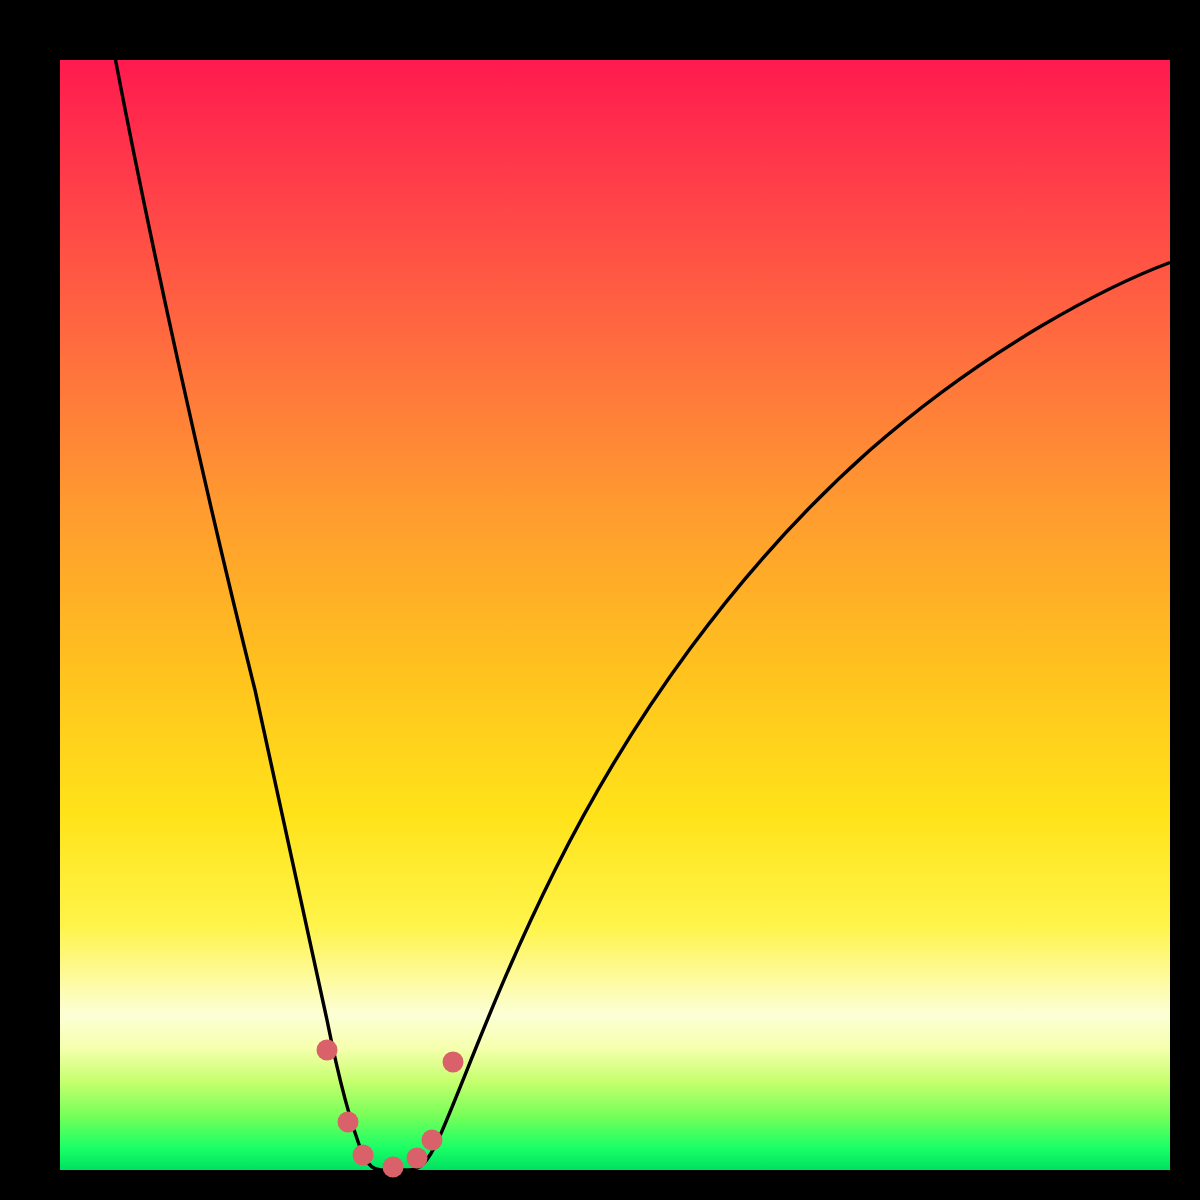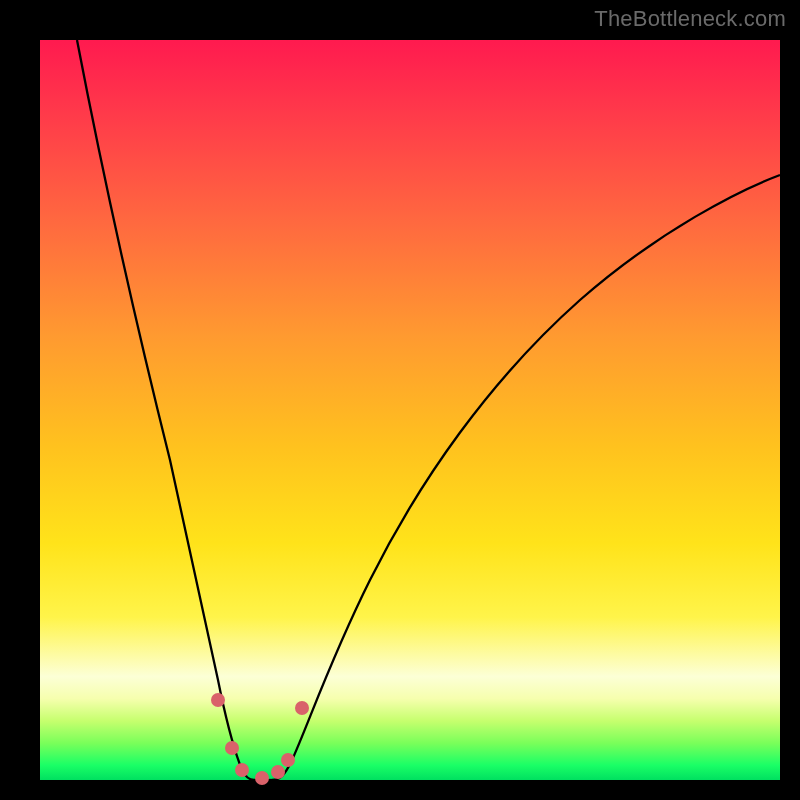--- a/index.html
+++ b/index.html
@@ -59,21 +59,20 @@
     top: 0;
     width: 740px;
     height: 740px;
     overflow: visible;
   }
 </style>
 </head>
 <body>
 
 <div class="frame">
-  <div class="watermark">TheBottleneck.com</div>
 
   <div class="plot-area">
     <svg class="curves" viewBox="0 0 740 740">
 
       <path d="M 37 0
                C 60 120, 95 280, 130 420
                C 150 510, 165 580, 178 640
                C 185 675, 192 705, 202 730
                C 206 738, 210 740, 214 740" fill="none" stroke="#000" stroke-width="2.3"></path>
 

